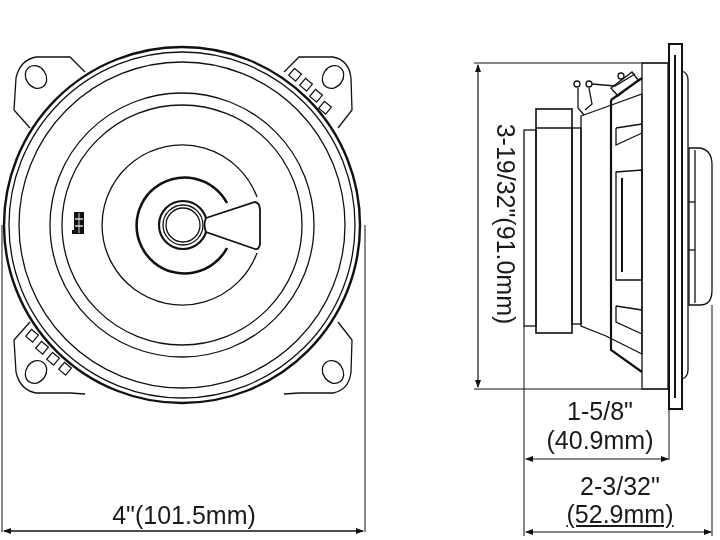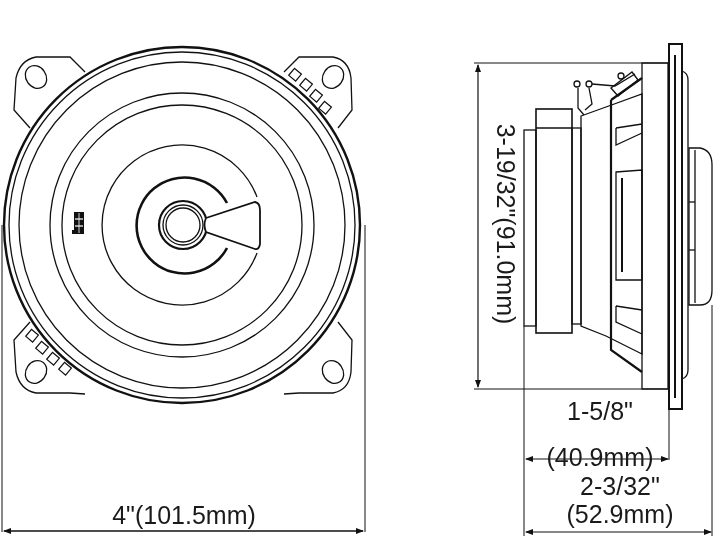--- a/index.html
+++ b/index.html
@@ -122,16 +122,16 @@
     <path d="M525,532 L533,529 L533,535 Z" fill="#111" stroke="none"></path>
     <path d="M712,532 L704,529 L704,535 Z" fill="#111" stroke="none"></path>
   </g>
 </svg>
 
 <div class="dim" style="left:84px; top:502px; width:200px;">4"(101.5mm)</div>
 
 <div class="dim vert" style="left:386px; top:211px; width:240px;">3-19/32"(91.0mm)</div>
 
 <div class="dim" style="left:530px; top:398px; width:140px;">1-5/8"</div>
-<div class="dim" style="left:530px; top:444px; width:140px;">(40.9mm)</div>
+<div class="dim" style="left:530px; top:427px; width:140px;">(40.9mm)</div>
 
 <div class="dim" style="left:550px; top:473px; width:140px;">2-3/32"</div>
-<div class="dim" style="left:540px; top:501px; width:160px;">(52.9mm)</div>
+<div class="dim" style="left:540px; top:501px; width:160px;text-decoration:underline;">(52.9mm)</div>
 
 </body></html>

